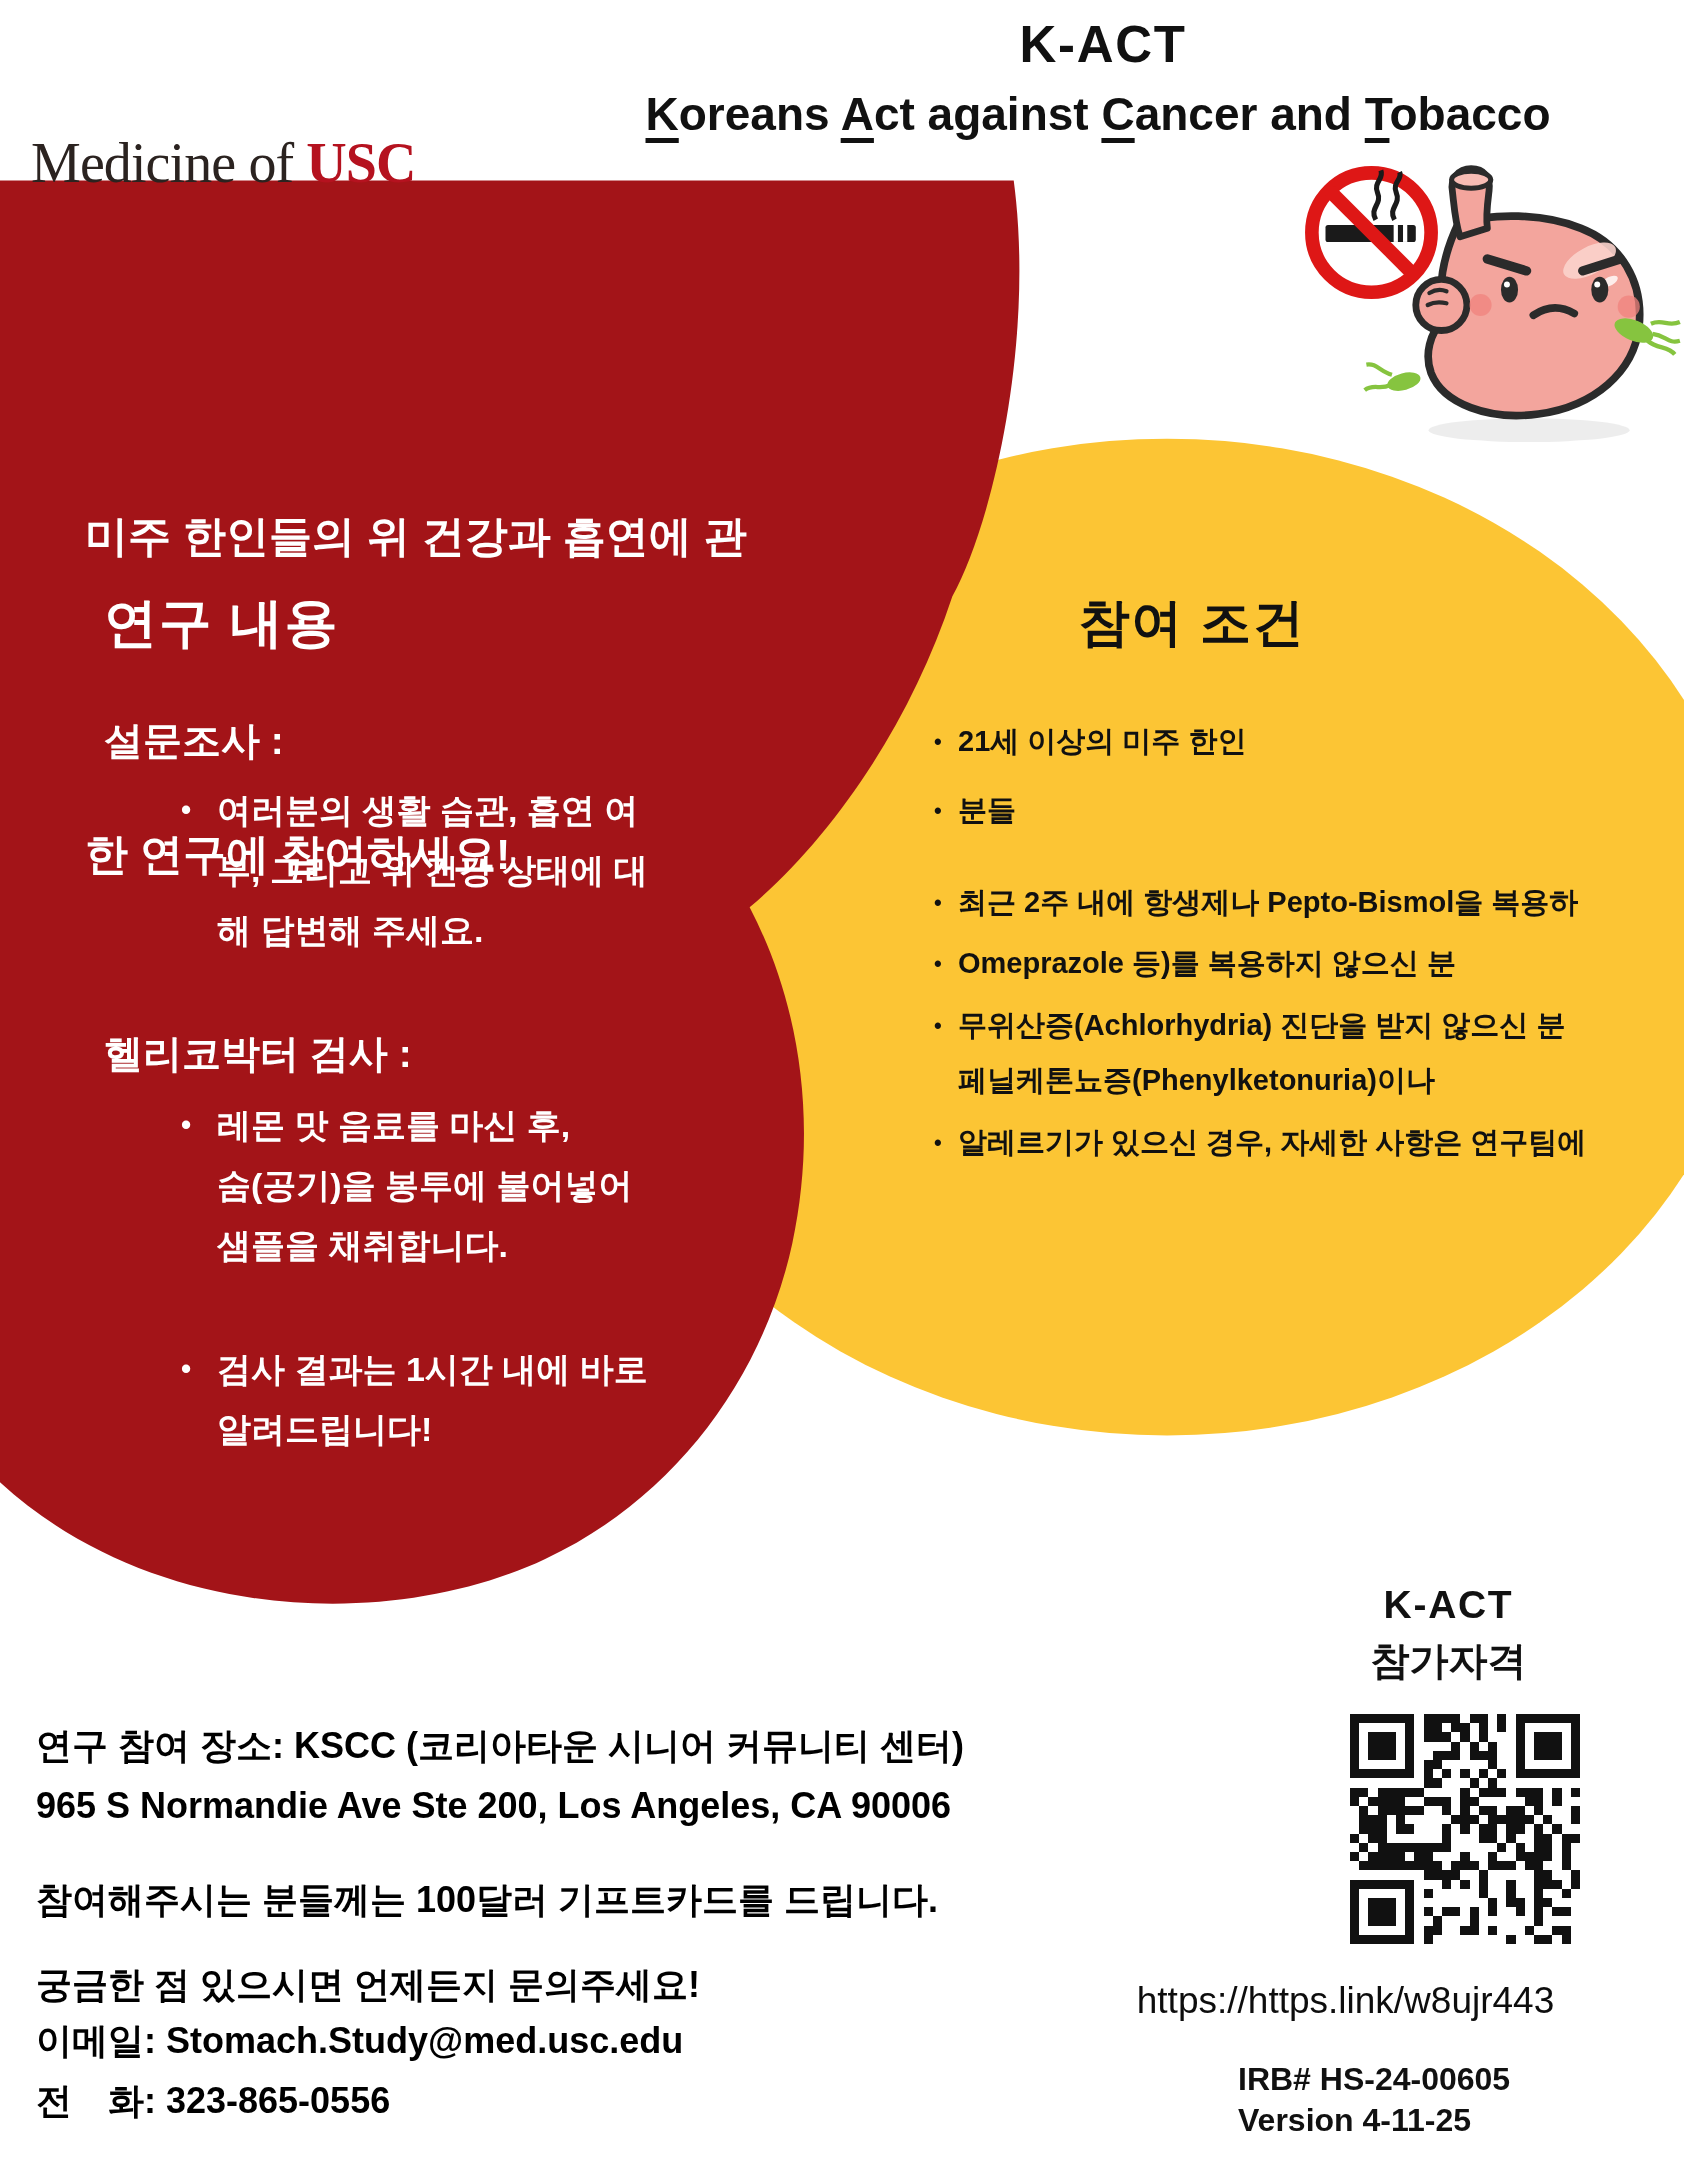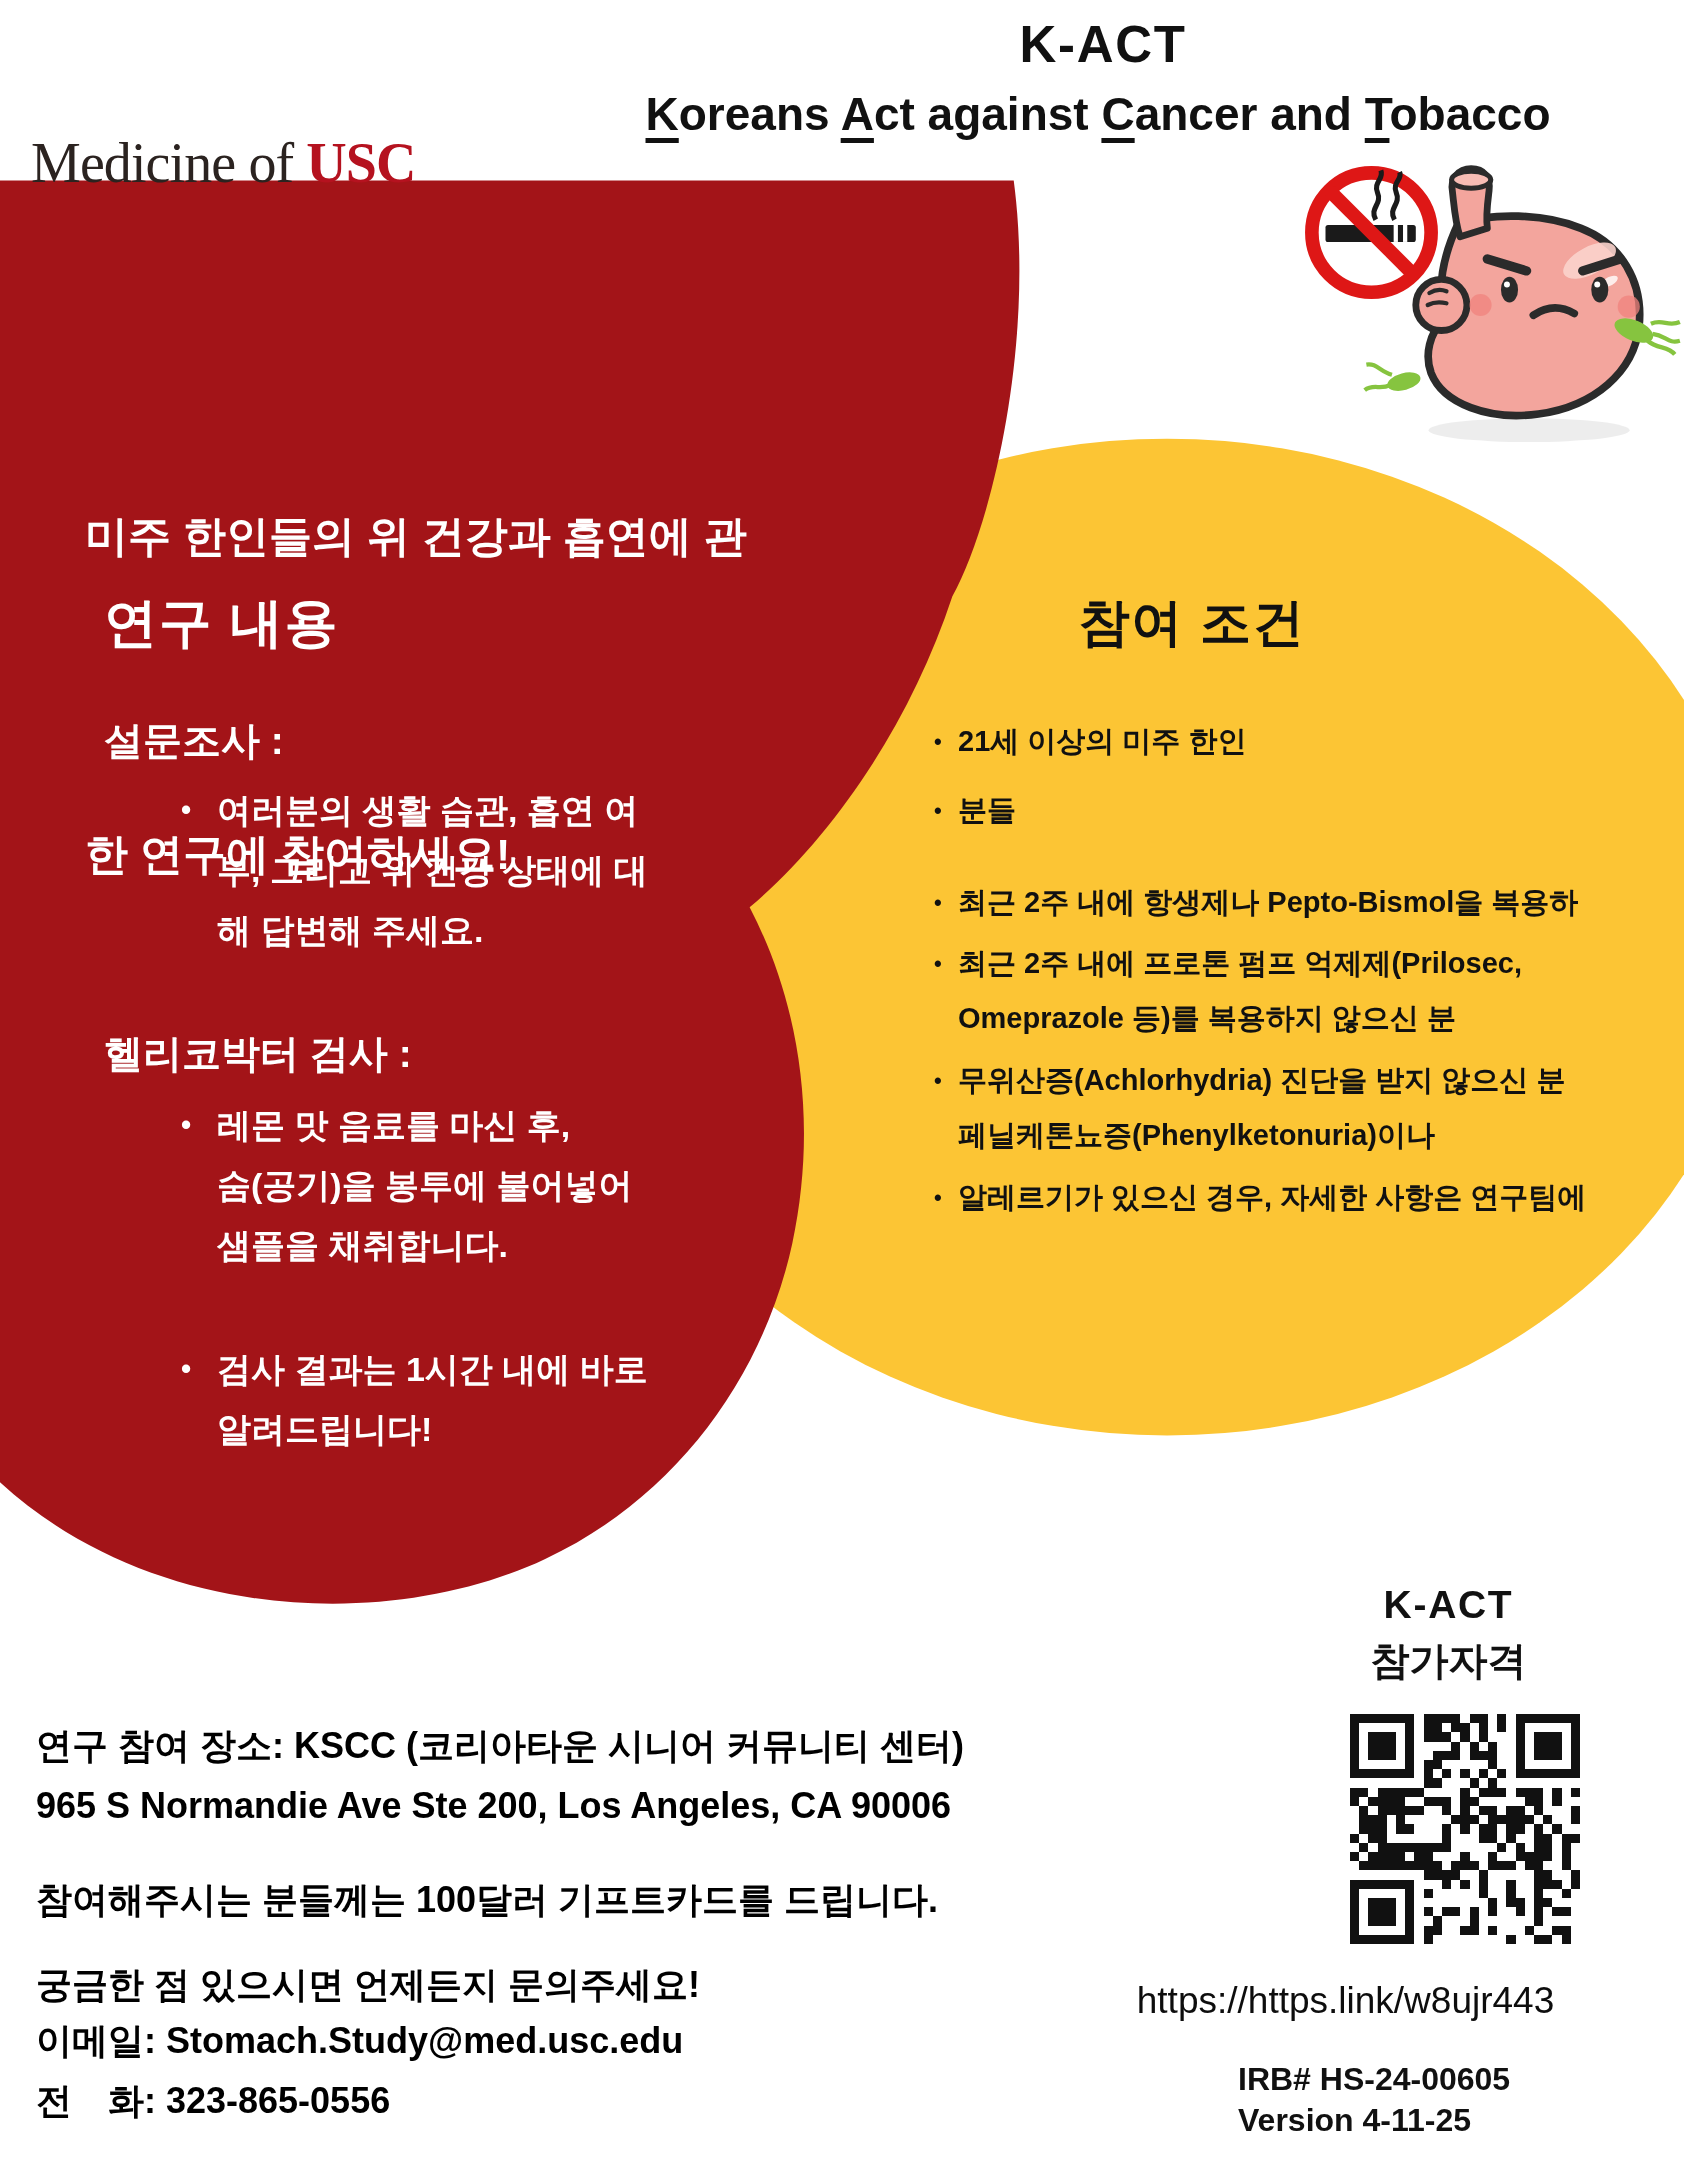--- a/index.html
+++ b/index.html
@@ -173,21 +173,20 @@
     <li>
       <span class="ln">21세 이상의 미주 한인</span>
     </li>
     <li>
       <span class="ln">분들</span>
     </li>
     <li>
       <span class="ln">최근 2주 내에 항생제나 Pepto-Bismol을 복용하</span>
     </li>
     <li>
-      <span class="ln">최근 2주 내에 프로톤 펌프 억제제(Prilosec,</span>
       <span class="ln">Omeprazole 등)를 복용하지 않으신 분</span>
     </li>
     <li>
       <span class="ln">무위산증(Achlorhydria) 진단을 받지 않으신 분</span>
       <span class="ln">페닐케톤뇨증(Phenylketonuria)이나</span>
     </li>
     <li>
       <span class="ln">알레르기가 있으신 경우, 자세한 사항은 연구팀에</span>
     </li>
   </ul>

